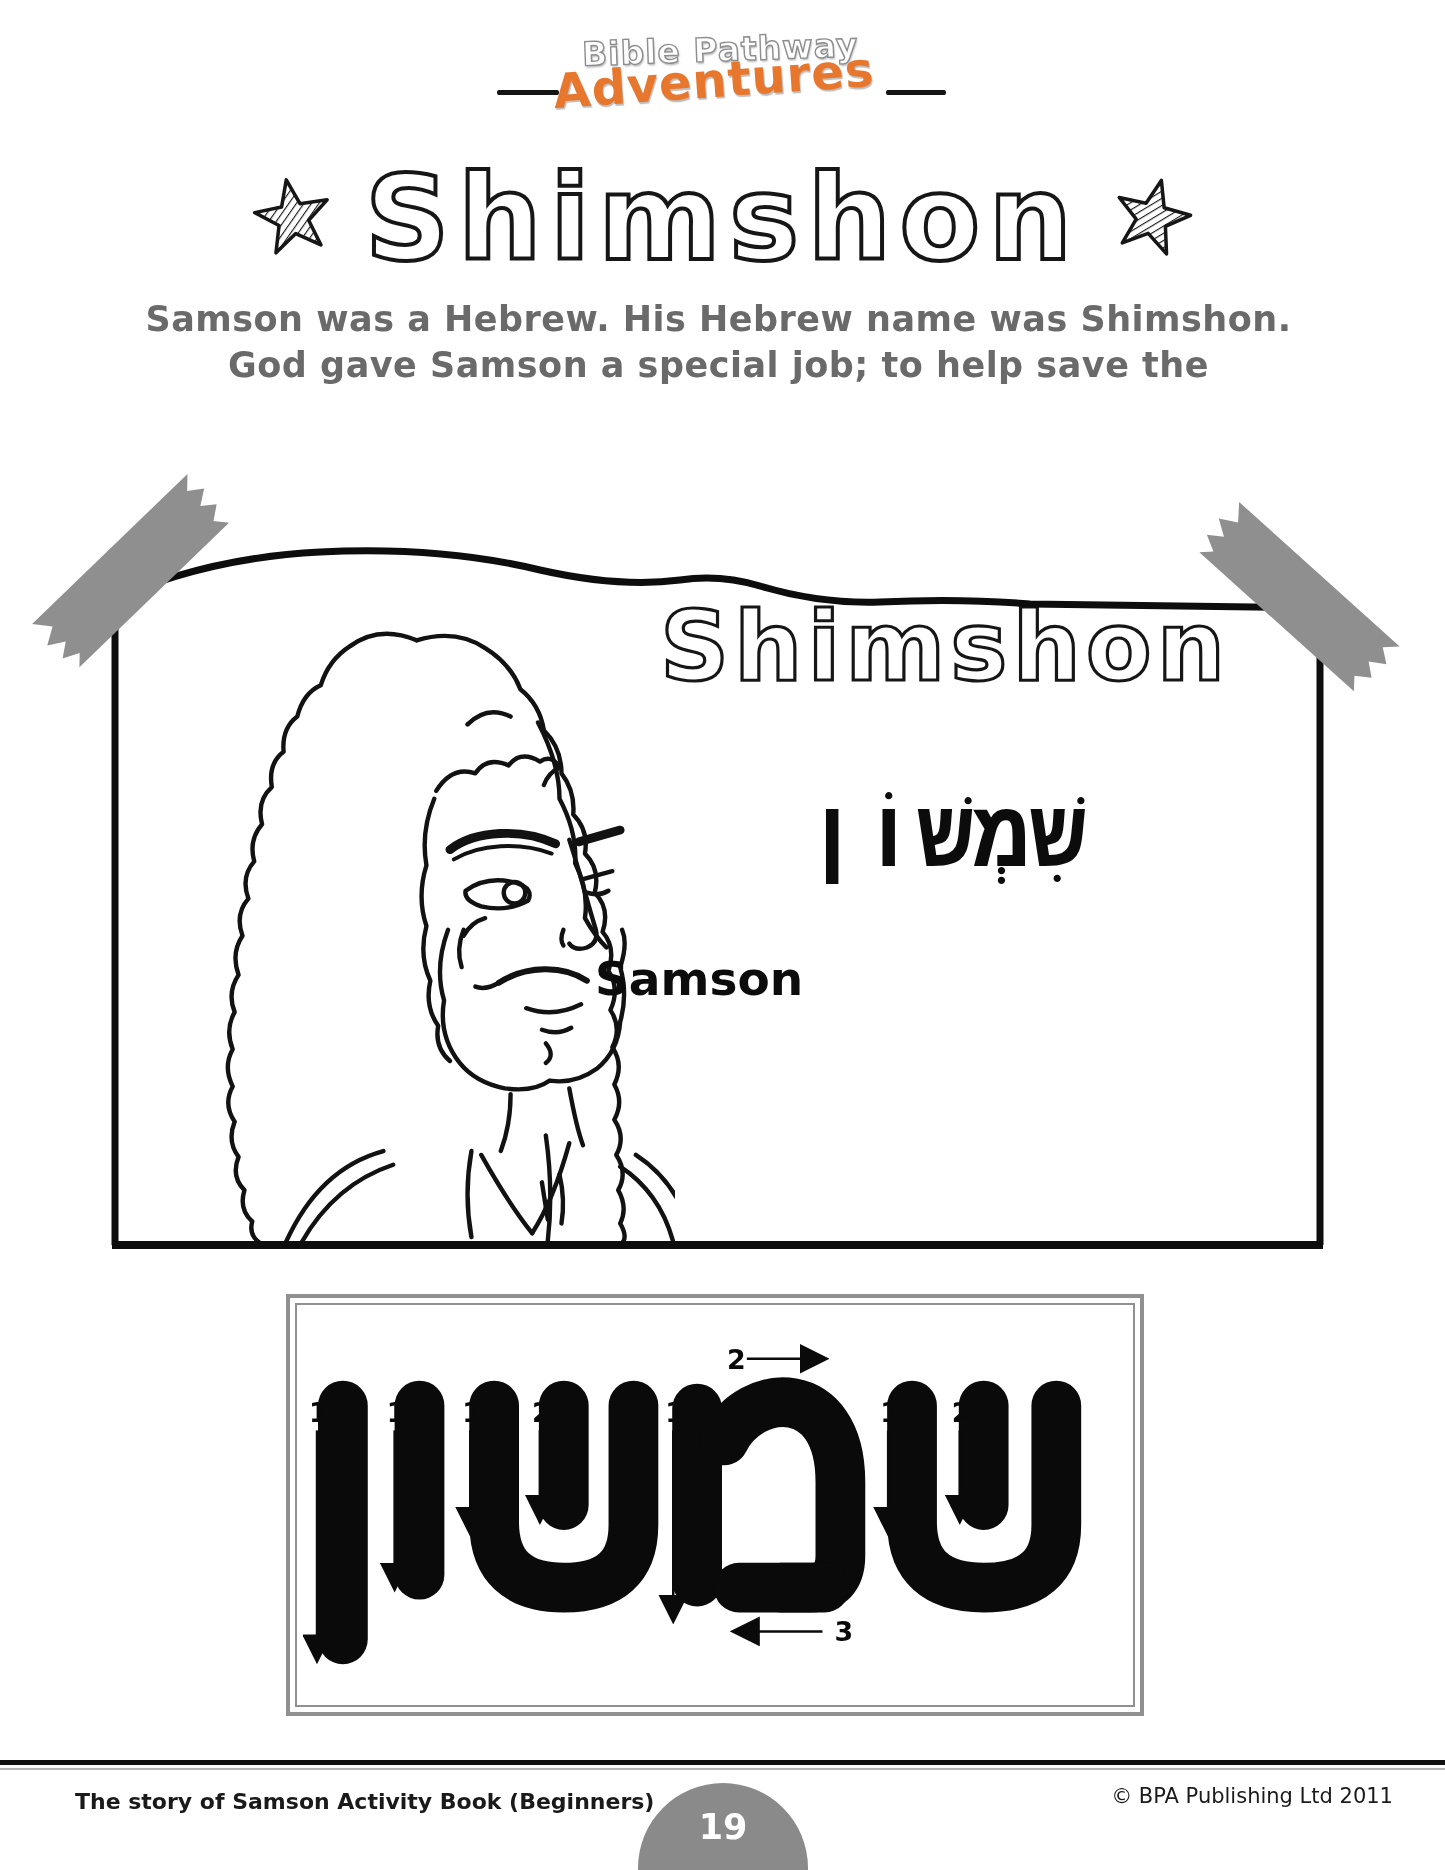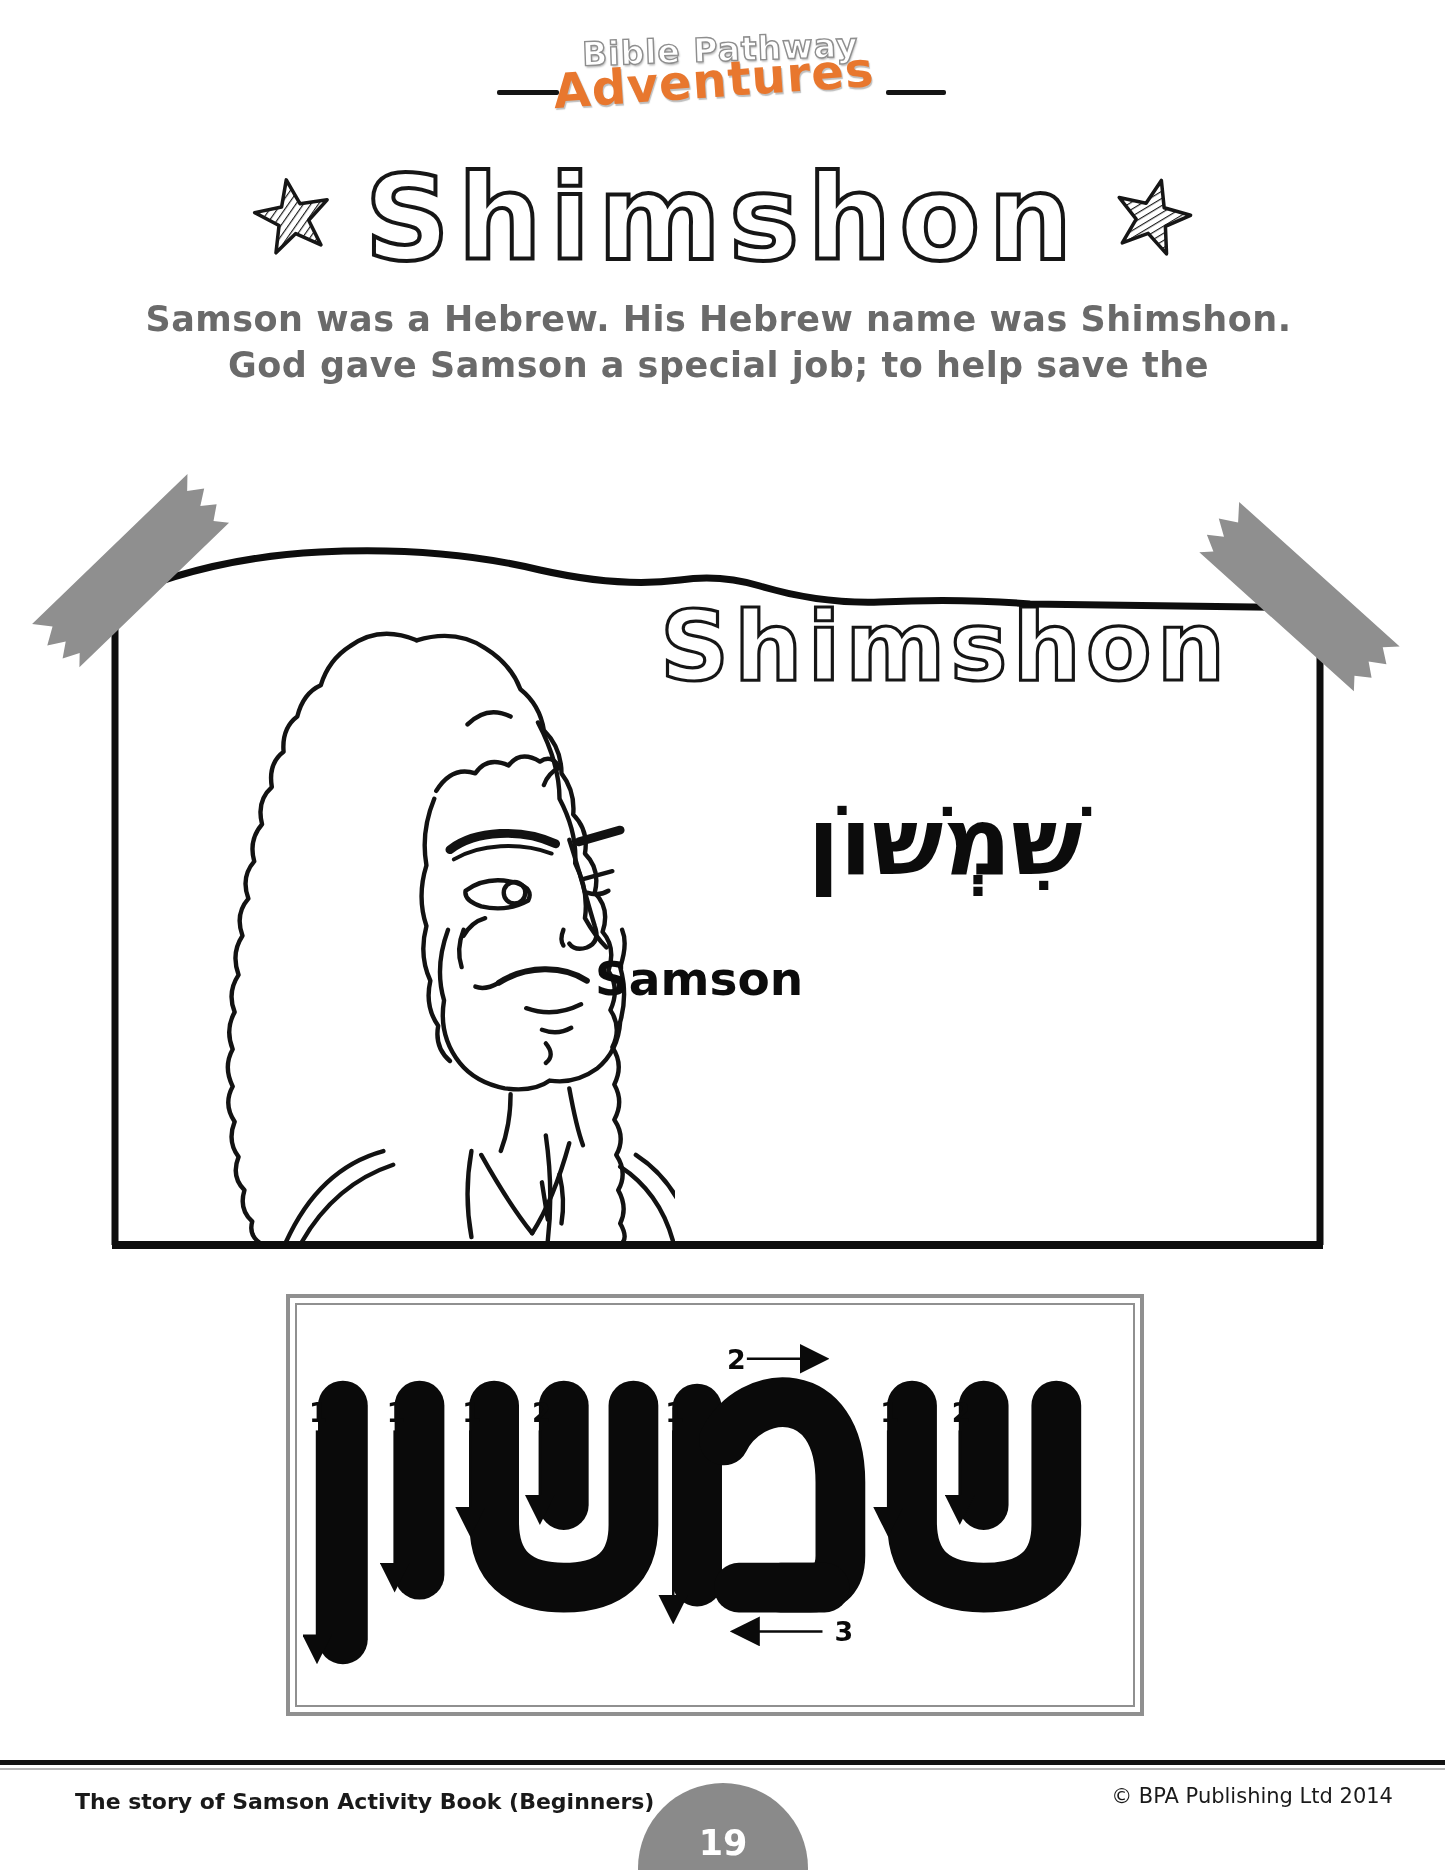--- a/index.html
+++ b/index.html
@@ -28,21 +28,21 @@
   
   .intro{position:absolute;left:0;right:8px;top:296px;text-align:center;color:#6a6a6a;
       font-size:35px;font-weight:bold;line-height:46px;letter-spacing:.5px;}
 
   
   .poster{position:absolute;left:115px;top:555px;width:1205px;height:692px;}
   .poster-title{position:absolute;left:480px;top:44px;width:700px;text-align:center;
       font-size:96px;font-weight:bold;color:#fff;-webkit-text-stroke:3.2px #161616;
       letter-spacing:5px;line-height:1;white-space:nowrap;}
   .poster-hebrew{position:absolute;left:480px;top:228px;width:700px;text-align:center;
-      font-size:94px;font-weight:bold;color:#0c0c0c;line-height:1.25;direction:rtl;}
+      font-size:94px;font-weight:bold;color:#0c0c0c;line-height:1.25;direction:rtl;font-family:Liberation Mono, monospace;}
   .poster-translit{position:absolute;left:480px;top:396px;width:700px;text-align:left;
       font-size:47px;font-weight:bold;color:#0c0c0c;}
   .frame-svg{position:absolute;left:-95px;top:-125px;width:1400px;height:830px;pointer-events:none;}
 
   
   .practice-outer{position:absolute;left:286px;top:1294px;width:858px;height:422px;
       border:4px solid #909090;box-sizing:border-box;}
   .practice-inner{position:absolute;left:5px;top:5px;right:5px;bottom:5px;
       border:2px solid #909090;}
   .practice-svg{position:absolute;left:6px;top:6px;width:833px;height:398px;}
@@ -50,21 +50,21 @@
 
   
   .footer-rule-black{position:absolute;left:0;top:1760px;width:1445px;height:5px;background:#111;}
   .footer-rule-gray{position:absolute;left:0;top:1768px;width:1445px;height:2px;background:#b5b5b5;}
   .footer-left{position:absolute;left:75px;top:1782px;color:#1a1a1a;}
   .footer-url{font-size:21px;}
   .footer-book{font-size:22px;font-weight:bold;margin-top:7px;}
   .footer-right{position:absolute;right:52px;top:1784px;font-size:21px;color:#1a1a1a;}
   .page-badge{position:absolute;left:638px;top:1783px;width:170px;height:170px;border-radius:50%;
       background:#8a8a8a;text-align:center;}
-  .page-badge span{display:inline-block;margin-top:40px;color:#fff;font-size:35px;font-weight:bold;}
+  .page-badge span{display:inline-block;margin-top:24px;color:#fff;font-size:35px;font-weight:bold;}
 </style>
 </head>
 <body>
 
 <div class="page">
 
   <div class="abs" style="left:0;top:0;width:1445px;height:140px;">
     <div class="logo-dash" style="left:497px;top:90px;width:62px;"></div>
     <div class="logo-dash" style="left:886px;top:90px;width:60px;"></div>
     <div class="logo-line1" style="left:582px;top:30px;">Bible Pathway</div>
@@ -219,18 +219,18 @@
         </g>
       </svg>
     </div>
   </div>
 
   <div class="footer-rule-black"></div>
   <div class="footer-rule-gray"></div>
   <div class="footer-left">
     <div class="footer-book">The story of Samson Activity Book (Beginners)</div>
   </div>
-  <div class="footer-right">© BPA Publishing Ltd 2014</div>
+  <div class="footer-right">© BPA Publishing Ltd 2011</div>
   <div class="page-badge">
     <span>19</span>
   </div>
 
 </div>
 
 </body></html>

